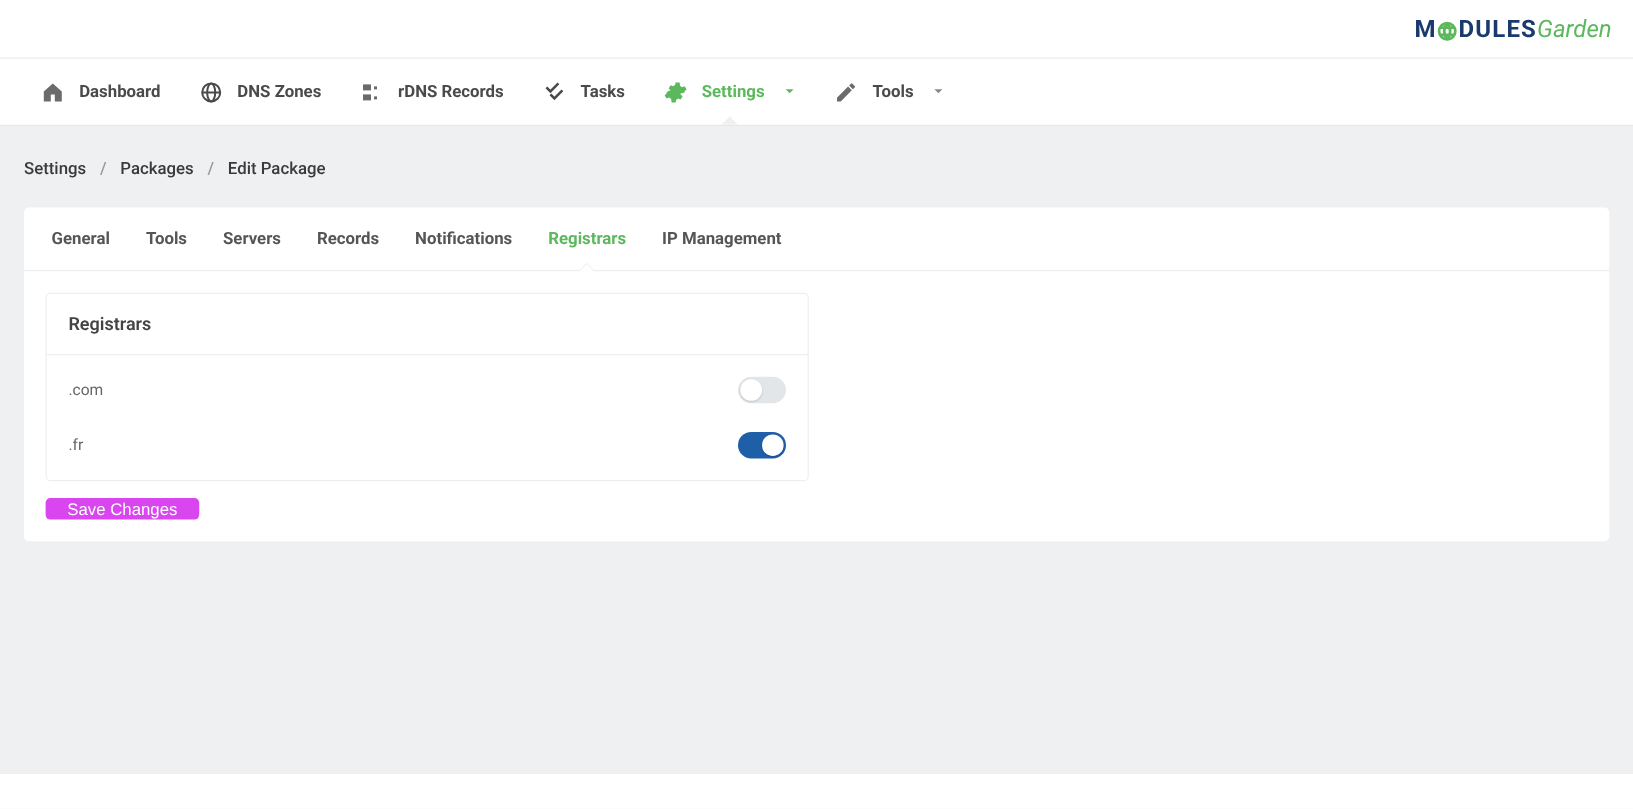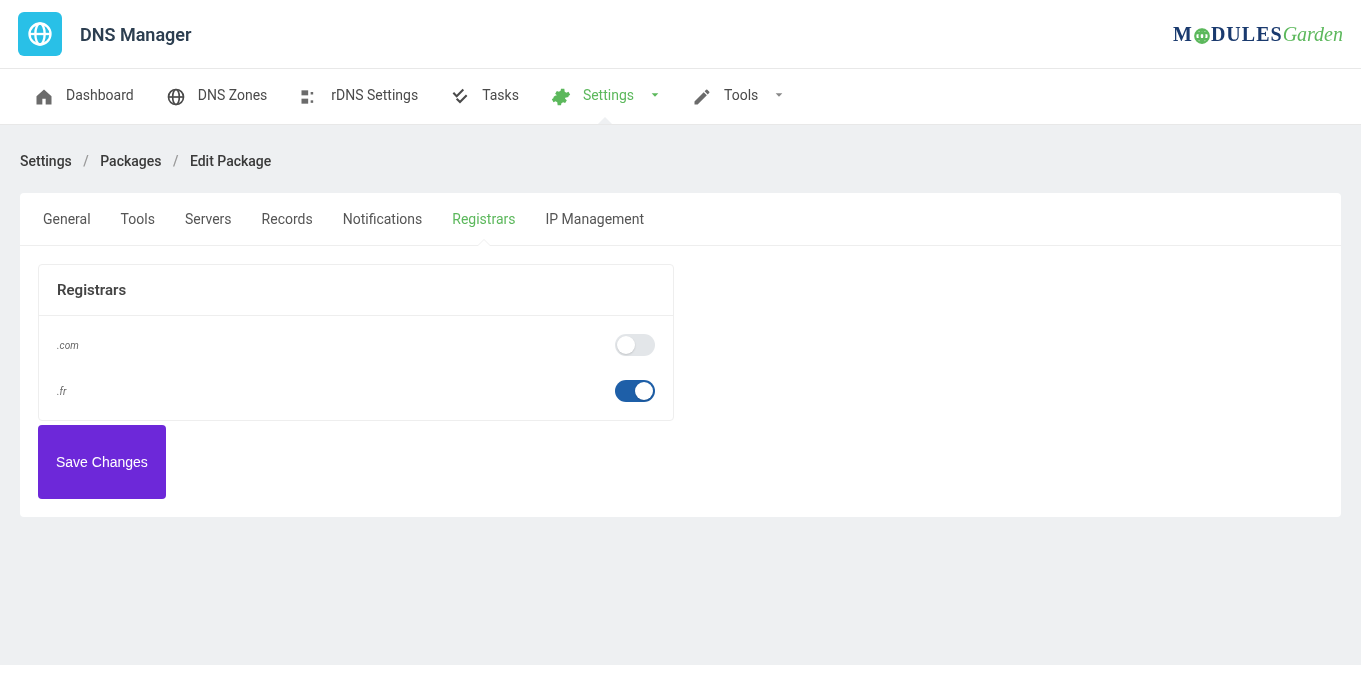--- a/index.html
+++ b/index.html
@@ -3,59 +3,59 @@
   <meta charset="utf-8">
   <style>
     * { margin: 0; padding: 0; box-sizing: border-box; }
     body { font-family: -apple-system, BlinkMacSystemFont, "Segoe UI", Roboto, "Helvetica Neue", Arial, sans-serif; background: #fff; color: #333; font-size: 14px; }
     
     .header { display: flex; align-items: center; padding: 12px 18px; border-bottom: 1px solid #e8e8e8; }
     .header-left { display: flex; align-items: center; gap: 18px; }
     .app-icon { width: 44px; height: 44px; background: #29c0e7; border-radius: 6px; display: flex; align-items: center; justify-content: center; }
     .app-icon svg { width: 28px; height: 28px; }
     .app-title { font-size: 18px; font-weight: 600; color: #2c3e50; }
-    .header-right { margin-left: auto; display:flex; align-items:center;font-family:Liberation Serif, serif;}
+    .header-right { margin-left: auto; display:flex; align-items:center;}
     .logo-modules { font-size: 20px; font-weight: 700; letter-spacing: 1px; }
     .logo-m1 { color: #1a3a6e; }
     .logo-o { color: #5cb85c; display:inline-flex; align-items:center; vertical-align: middle;}
     .logo-garden { color: #5cb85c; font-style: italic; font-weight: 400; letter-spacing: 0; }
 
     .nav { display: flex; align-items: center; gap: 0; padding: 0 18px; border-bottom: 1px solid #e8e8e8; background:#fff; height: 56px;}
-    .nav-item { display: flex; gap: 12px; padding: 16px 16px; color: #4a4a4a; font-weight: 400; font-size: 14px; cursor: pointer; position: relative;}
+    .nav-item { display: flex; align-items: center; gap: 12px; padding: 16px 16px; color: #4a4a4a; font-weight: 700; font-size: 14px; cursor: pointer; position: relative;}
     .nav-item.active { color: #5cb85c; }
     .nav-item.active .nav-icon svg { fill: #5cb85c; }
     .nav-icon svg { width: 20px; height: 20px; fill: #6b6b6b; display:block;}
     .nav-chevron { margin-left: 4px; }
     .nav-chevron svg { width: 10px; height: 10px; fill: #888; }
     .nav-item.active .nav-chevron svg { fill: #5cb85c; }
     .nav-pointer { position:absolute; bottom:-1px; left:50%; transform:translateX(-50%); width:0; height:0; border-left:7px solid transparent; border-right:7px solid transparent; border-bottom:7px solid #eef0f2;}
 
     .page-body { background: #eef0f2; padding: 28px 20px 40px; min-height: 540px;}
     .breadcrumb { font-size: 14px; font-weight: 500; color: #3a3a3a; margin-bottom: 24px; }
     .breadcrumb .sep { color: #999; margin: 0 8px; }
 
     .card { background: #fff; border-radius: 4px; }
     .tabs { display: flex; gap: 0; border-bottom: 1px solid #eee; padding: 0 8px; position:relative;}
-    .tab { padding: 18px 15px; font-size: 14px; color: #555; cursor: pointer; font-weight: 400; position:relative;}
+    .tab { padding: 18px 15px; font-size: 14px; color: #555; cursor: pointer; font-weight: 700; position:relative;}
     .tab.active { color: #5cb85c; }
     .tab-pointer { position:absolute; bottom:-1px; left:50%; transform:translateX(-50%); width:0; height:0; border-left:6px solid transparent; border-right:6px solid transparent; border-bottom:6px solid #fff; filter: drop-shadow(0 -1px 0 #eee);}
 
     .content { padding: 18px; }
     .panel { border: 1px solid #eee; border-radius: 4px; width: 636px; }
     .panel-header { padding: 16px 18px; border-bottom: 1px solid #eee; font-weight: 600; color: #444; font-size: 15px;}
     .panel-body { padding: 6px 0; }
     .row { display: flex; align-items: center; justify-content: space-between; padding: 12px 18px; }
-    .row-label { color: #666; font-size: 10px; font-style: italic; }
+    .row-label { color: #666; font-size: 13px; }
 
     .toggle { width: 40px; height: 22px; border-radius: 11px; background: #e3e6e9; position: relative; cursor: pointer; transition: background .15s;}
     .toggle .knob { position: absolute; top: 2px; left: 2px; width: 18px; height: 18px; background: #fff; border-radius: 50%; transition: left .15s; box-shadow: 0 1px 2px rgba(0,0,0,.15);}
     .toggle.on { background: #1e5fa8; }
     .toggle.on .knob { left: 20px; }
 
-    .save-btn { margin-top: 4px; background: #6d28d9; color: #fff; border: none; padding: 29px 18px; border-radius: 4px; font-size: 14px; font-weight: 500; cursor: pointer; }
+    .save-btn { margin-top: 14px; background: #d946ef; color: #fff; border: none; padding: 1px 18px; border-radius: 4px; font-size: 14px; font-weight: 500; cursor: pointer; }
   </style>
 </head>
 <body>
 
 <svg width="0" height="0" style="position:absolute">
   <defs>
     <g id="i-globe">
         <circle cx="12" cy="12" r="9" fill="none" stroke="currentColor" stroke-width="2"></circle>
         <ellipse cx="12" cy="12" rx="4" ry="9" fill="none" stroke="currentColor" stroke-width="2"></ellipse>
         <line x1="3" y1="12" x2="21" y2="12" stroke="currentColor" stroke-width="2"></line>
@@ -82,30 +82,20 @@
     <g id="i-doc">
         <path d="M6 2h8l4 4v16H6V2zm8 0v4h4"></path>
       </g>
     <g id="i-chevron-down">
         <path d="M2 4 L6 8 L10 4 Z"></path>
       </g>
   </defs>
 </svg>
 
 <div class="header">
-  <div class="header-left">
-    <div class="app-icon">
-      <svg viewBox="0 0 24 24" stroke="#fff" fill="none" stroke-width="2">
-        <circle cx="12" cy="12" r="9"></circle>
-          <ellipse cx="12" cy="12" rx="4" ry="9"></ellipse>
-          <line x1="3" y1="12" x2="21" y2="12"></line>
-      </svg>
-    </div>
-    <div class="app-title">DNS Manager</div>
-  </div>
   <div class="header-right">
     <span class="logo-modules">
       <span class="logo-m1">M</span><span class="logo-o">
           <svg width="18" height="18" viewBox="0 0 24 24" fill="none" stroke="#5cb85c" stroke-width="3">
             <circle cx="12" cy="12" r="9"></circle>
             <path d="M4 8 h16 M4 16 h16 M12 3 a 14 14 0 0 0 0 18 M12 3 a 14 14 0 0 1 0 18"></path>
           </svg>
         </span><span class="logo-m1">DULES</span><span class="logo-garden">Garden</span>
     </span>
   </div>
@@ -127,21 +117,21 @@
         </svg>
       </span>
     <span>DNS Zones</span>
   </div>
   <div class="nav-item">
     <span class="nav-icon">
         <svg viewBox="0 0 24 24">
           <use href="#i-records"></use>
         </svg>
       </span>
-    <span>rDNS Settings</span>
+    <span>rDNS Records</span>
   </div>
   <div class="nav-item">
     <span class="nav-icon">
         <svg viewBox="0 0 24 24">
           <use href="#i-tasks"></use>
         </svg>
       </span>
     <span>Tasks</span>
   </div>
   <div class="nav-item active">

